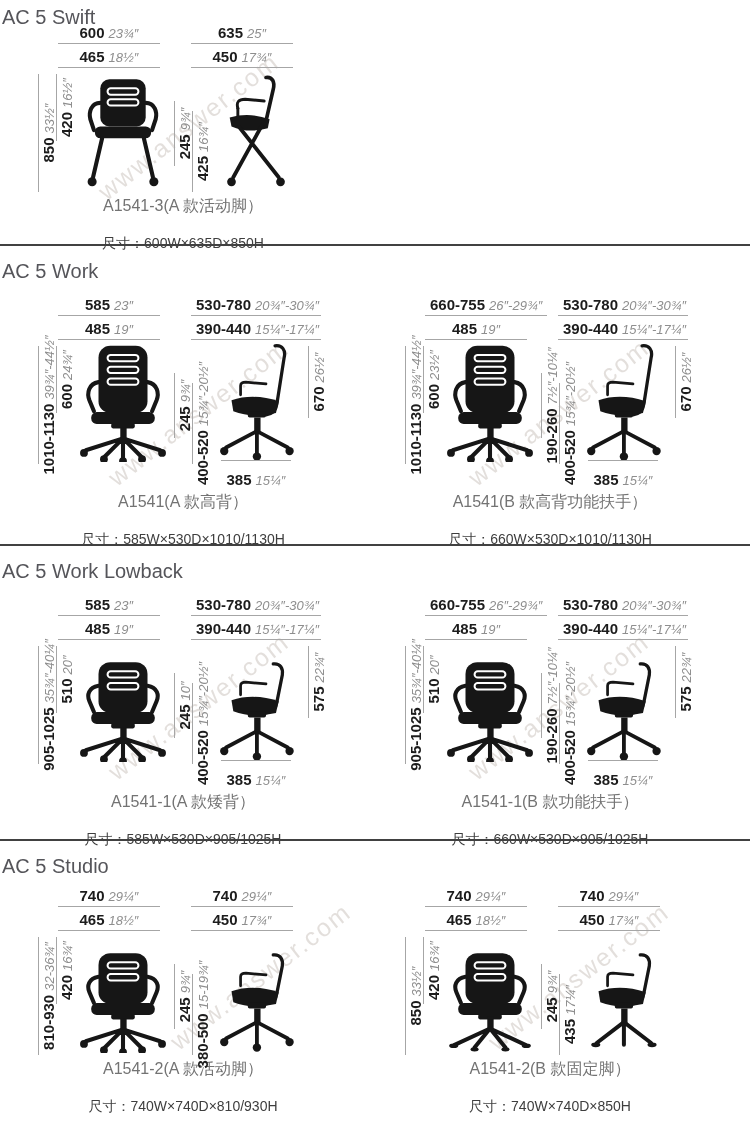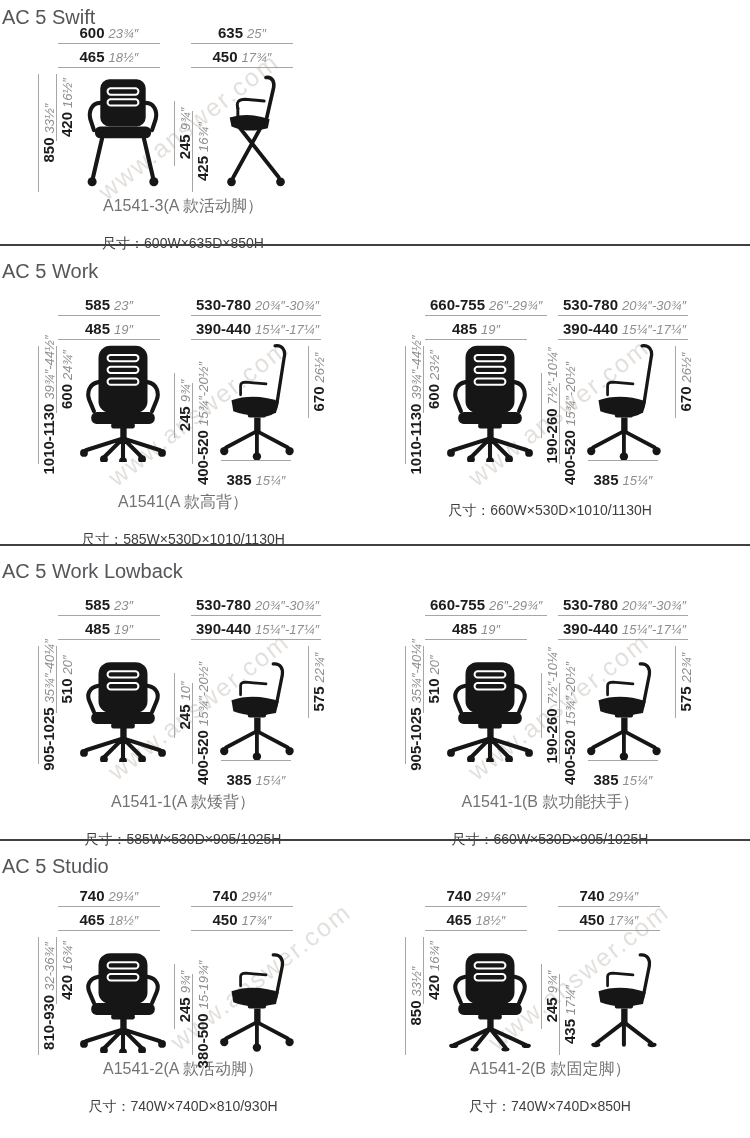--- a/index.html
+++ b/index.html
@@ -256,20 +256,21 @@
                 <circle cx="92" cy="118" r="4.6"></circle>
   </svg>
             </div>
       <div class="vlab vl-right">
               <span><span class="mm">670</span><span class="in">26½″</span></span>
             </div>
       <div class="blab">
               <span class="lbl"><span class="mm">385</span><span class="in">15¼″</span></span>
             </div>
     </div>
+    <div class="cap-model">A1541(B 款高背功能扶手）</div>
     <div class="cap-size">尺寸：660W×530D×1010/1130H</div>
   </div>
       </div>
   </section>
   <section class="sec sec2">
     <div class="sec-title">AC 5 Work Lowback</div>
     <div class="figures">
         <div class="fig fig0">
     <div class="fig-main">
       <div class="vlab vl-outer">

